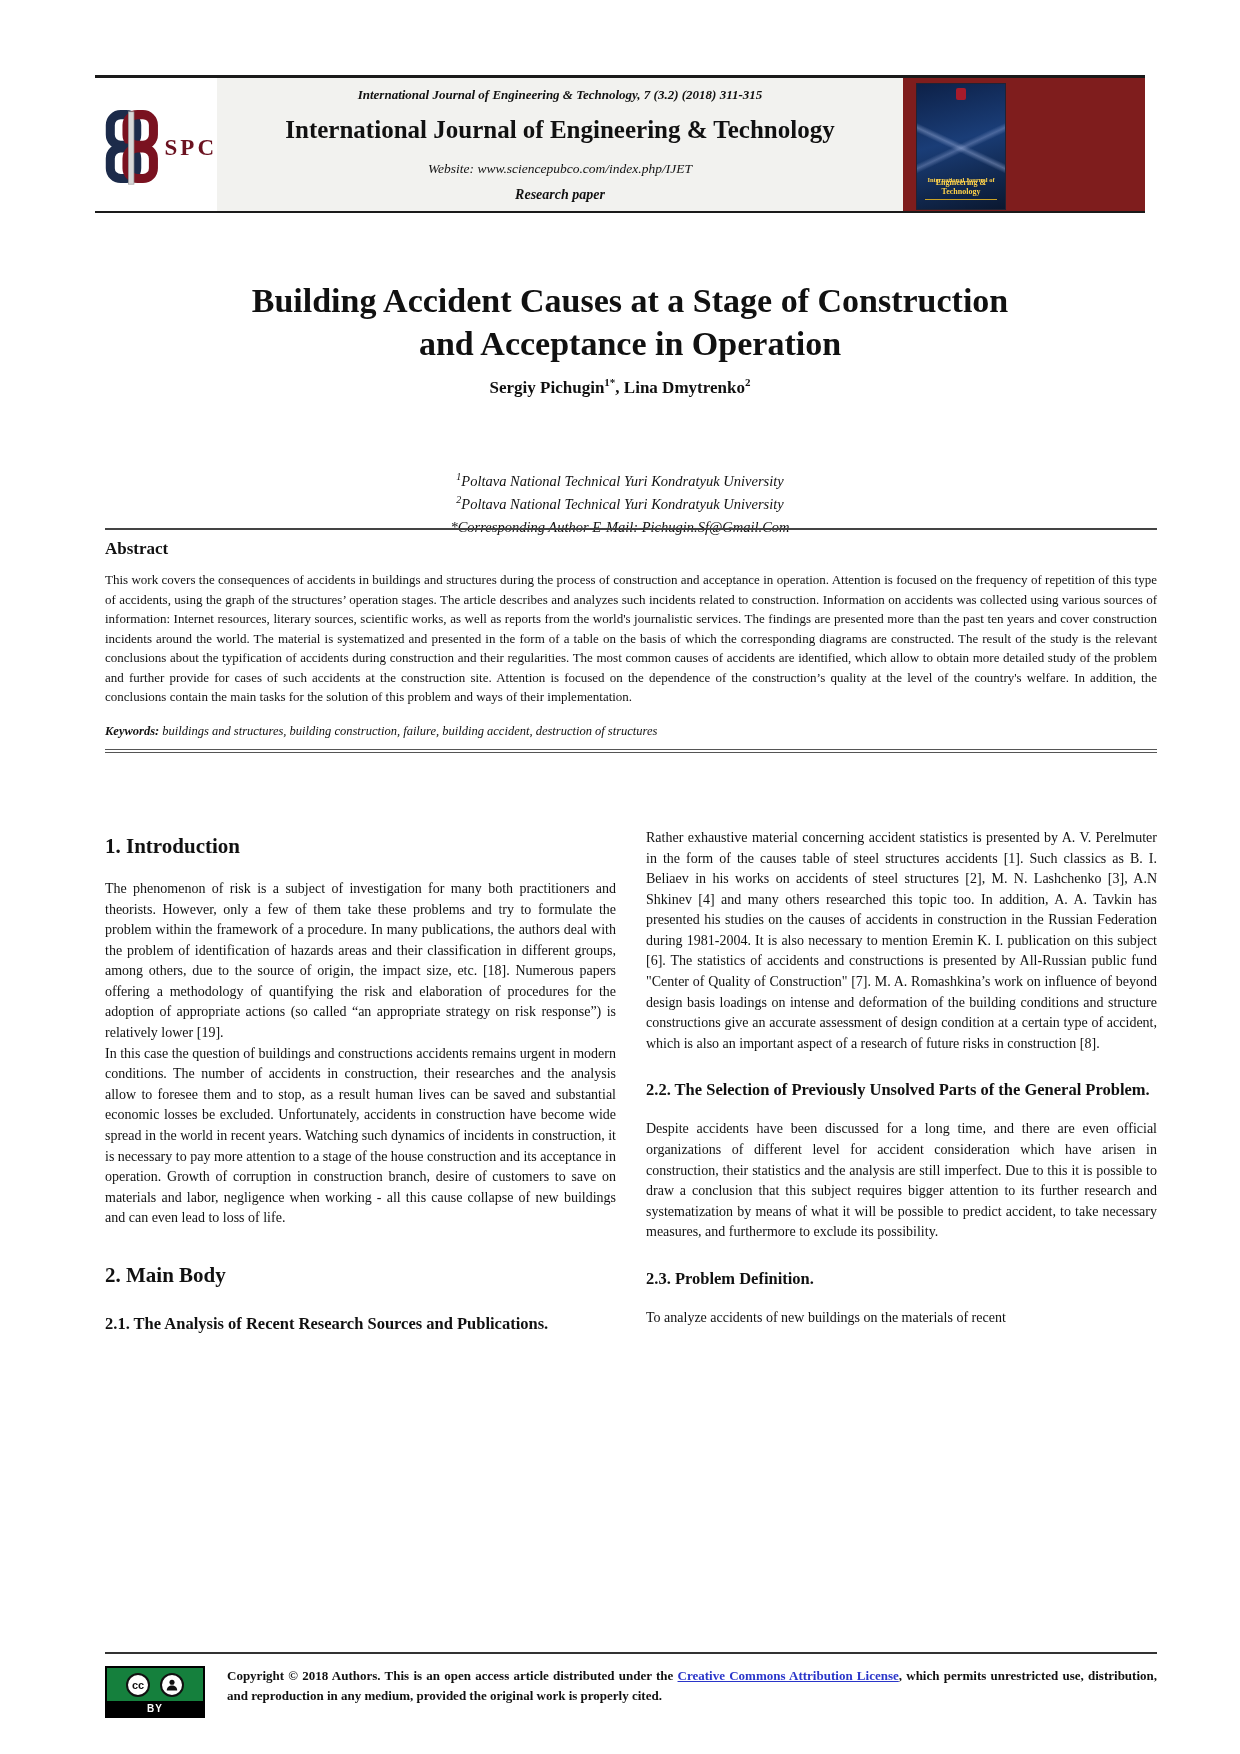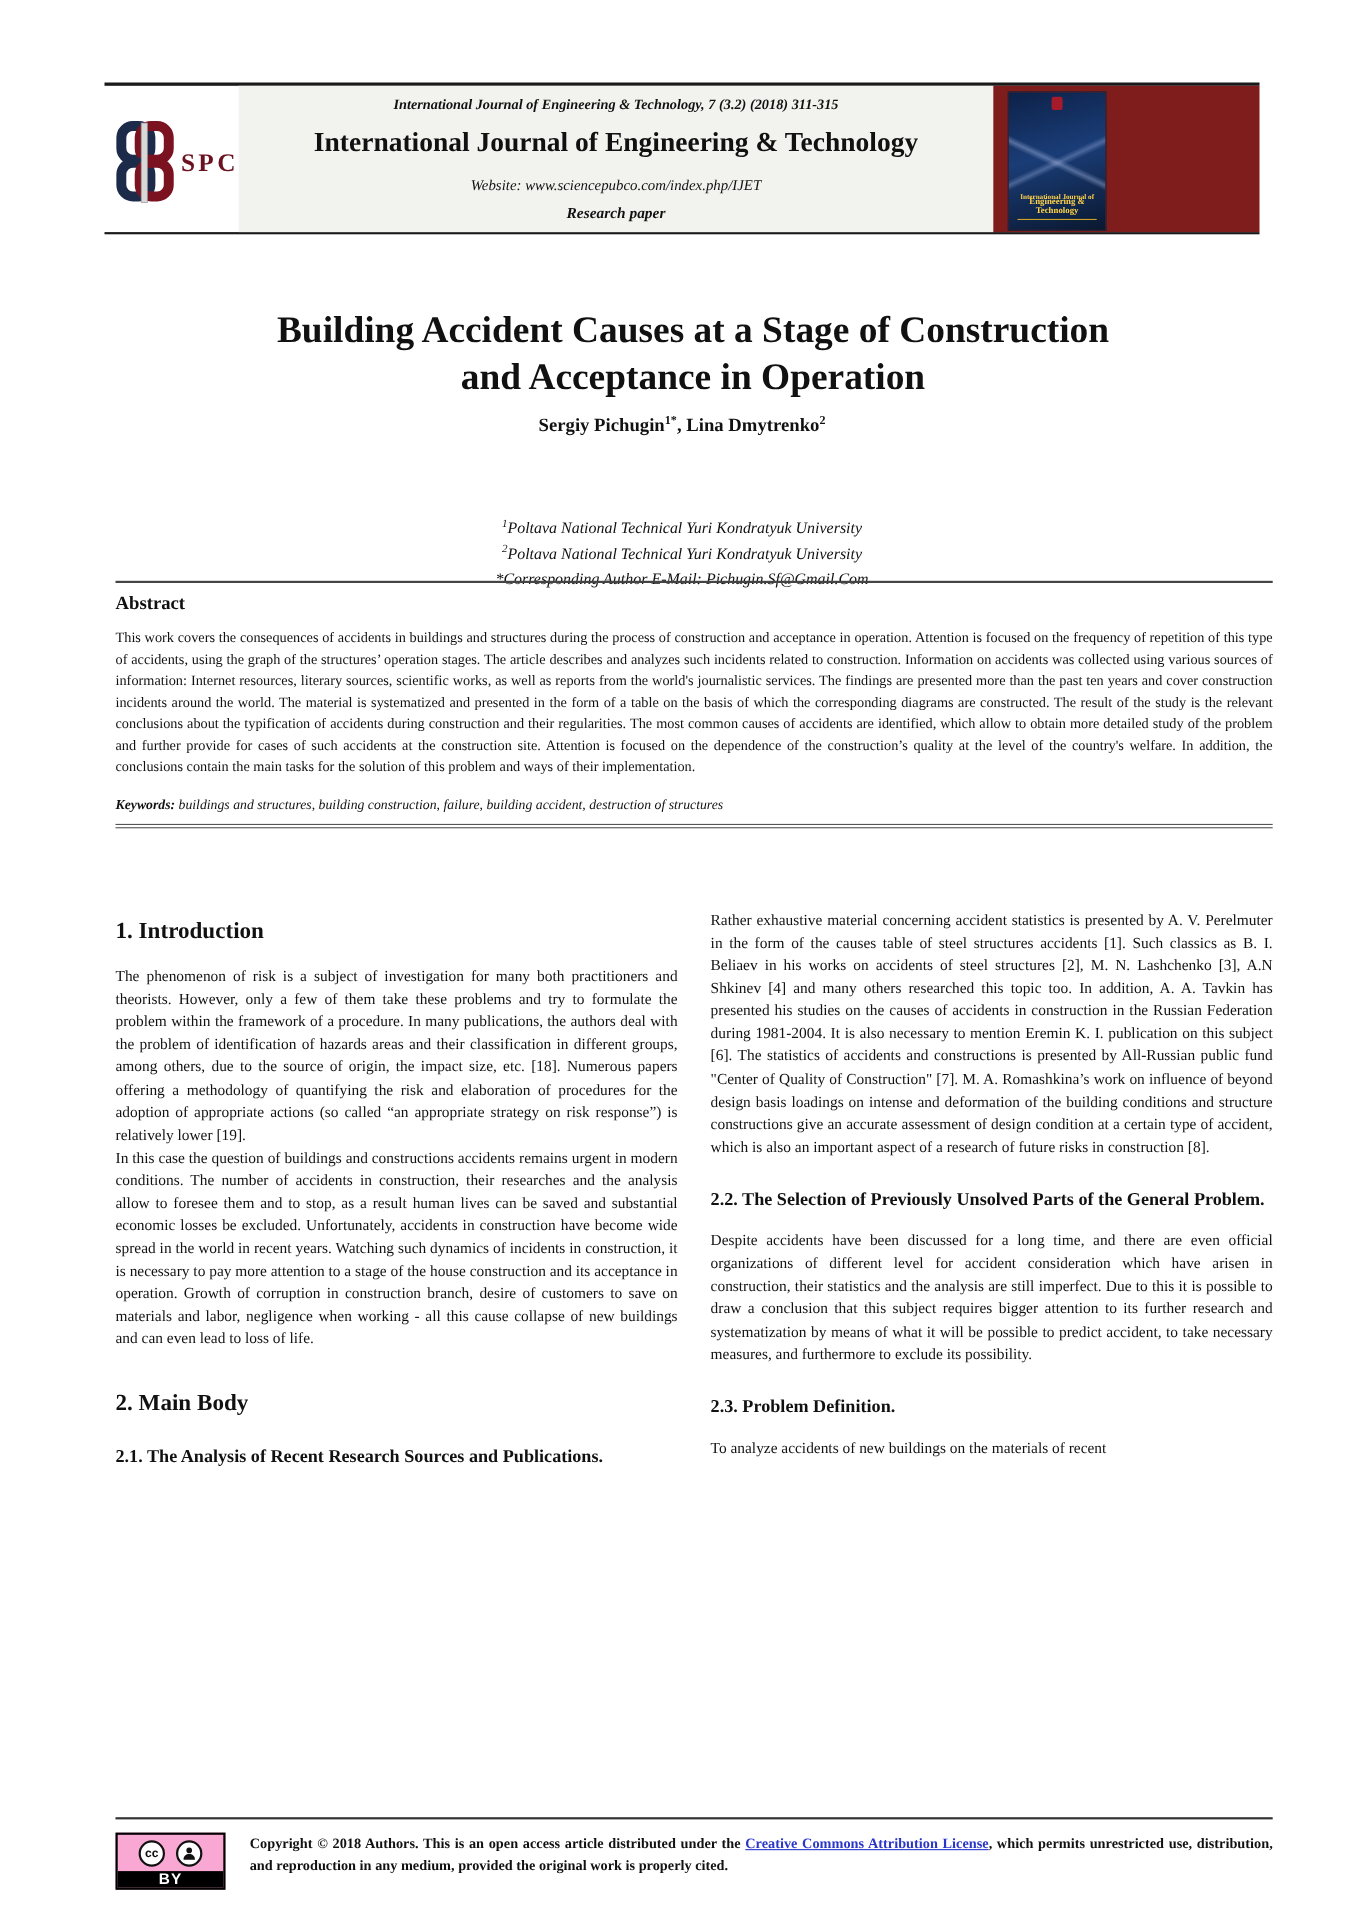--- a/index.html
+++ b/index.html
@@ -72,30 +72,30 @@
   .col p  { font-size: 14px; line-height: 1.47; text-align: justify; margin: 0; }
   .col p + p { margin-top: 0; }
   .col .gap-top { margin-top: 2px; }
   .col h2.later { margin-top: 34px; }
 
   
   .footer {
     position: absolute; top: 1652px; left: 105px; right: 83px;
     border-top: 2px solid #333; padding-top: 12px; display: flex; gap: 22px; align-items: flex-start;
   }
-  .cc-badge { width: 100px; height: 52px; border: 2px solid #000; background: #f9a8d4; flex: none;
+  .cc-badge { width: 100px; height: 52px; border: 2px solid #000; background: #15803d; flex: none;
     display: flex; flex-direction: column; }
   .cc-icons { flex: 1; display: flex; align-items: center; justify-content: center; gap: 10px; }
   .cc-circle {
     width: 24px; height: 24px; border: 2px solid #111; border-radius: 50%; background: #fff;
     display: flex; align-items: center; justify-content: center;
     font-family: "Liberation Sans", sans-serif; font-weight: bold; font-size: 11px; color: #111;
   }
   .cc-bar { height: 15px; background: #000; color: #fff; text-align: center;
-    font-family: "Liberation Sans", sans-serif; font-size: 14px; font-weight: bold;
+    font-family: "Liberation Sans", sans-serif; font-size: 10px; font-weight: bold;
     line-height: 15px; letter-spacing: 1px; }
   .copyright { font-size: 13px; font-weight: bold; line-height: 1.55; text-align: justify; }
   .copyright a { color: #2a35c9; text-decoration: underline; }
 </style>
 </head>
 <body>
 
 <div class="page">
 
   <div class="header-band">

